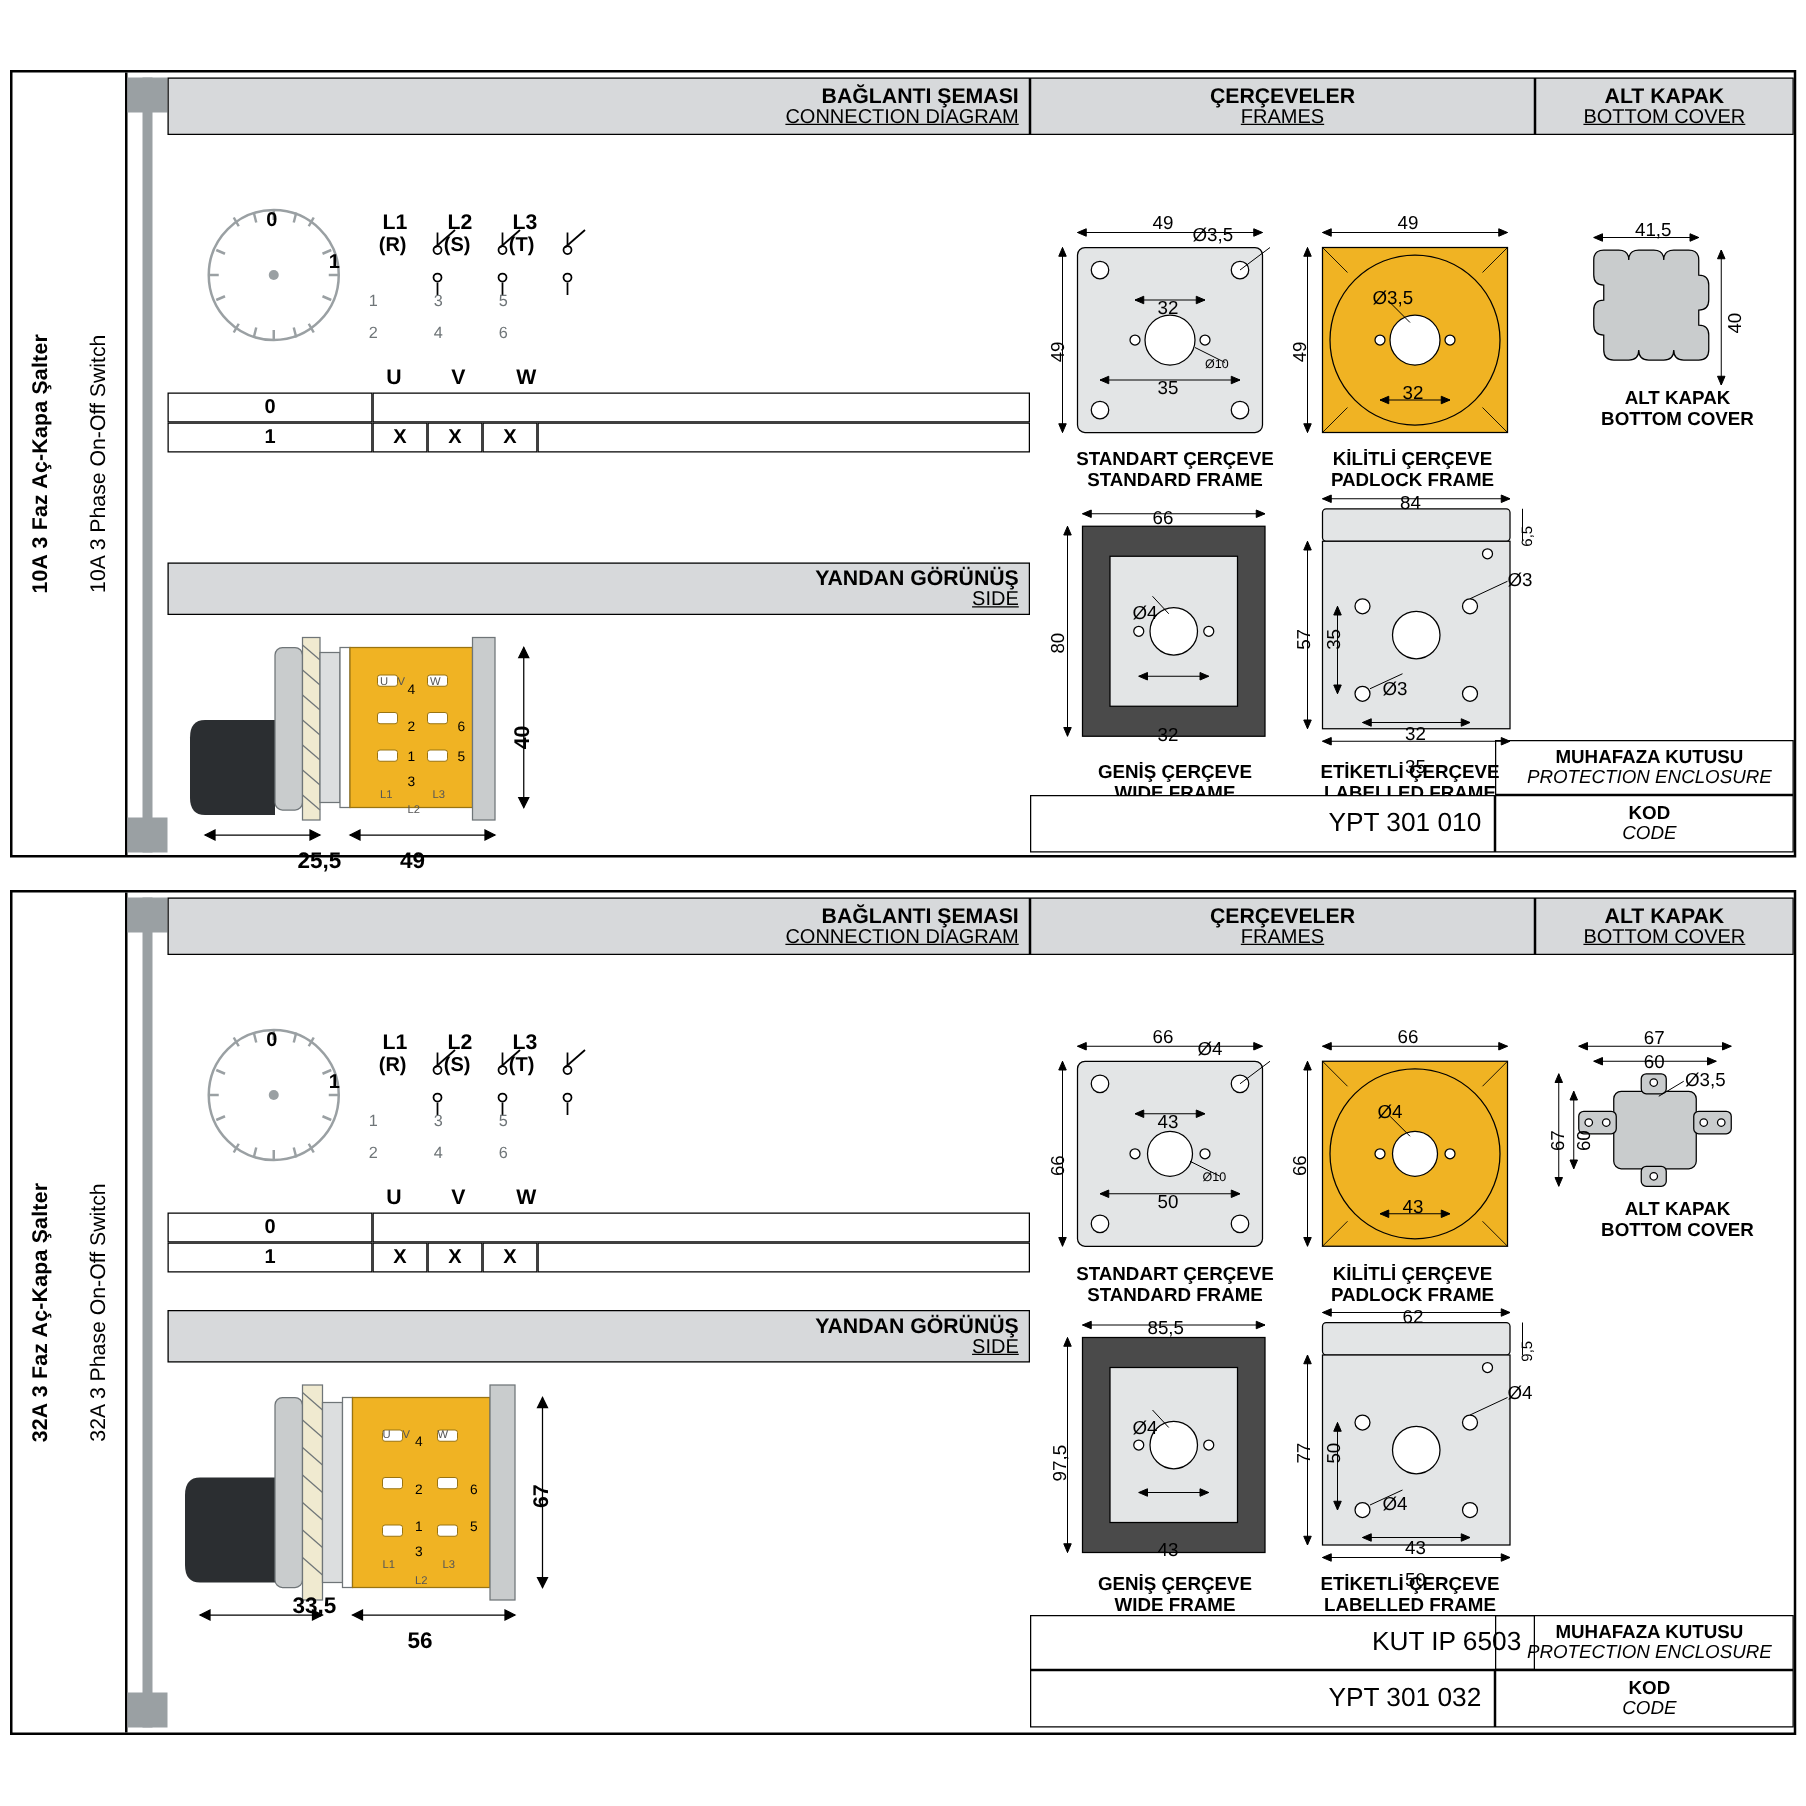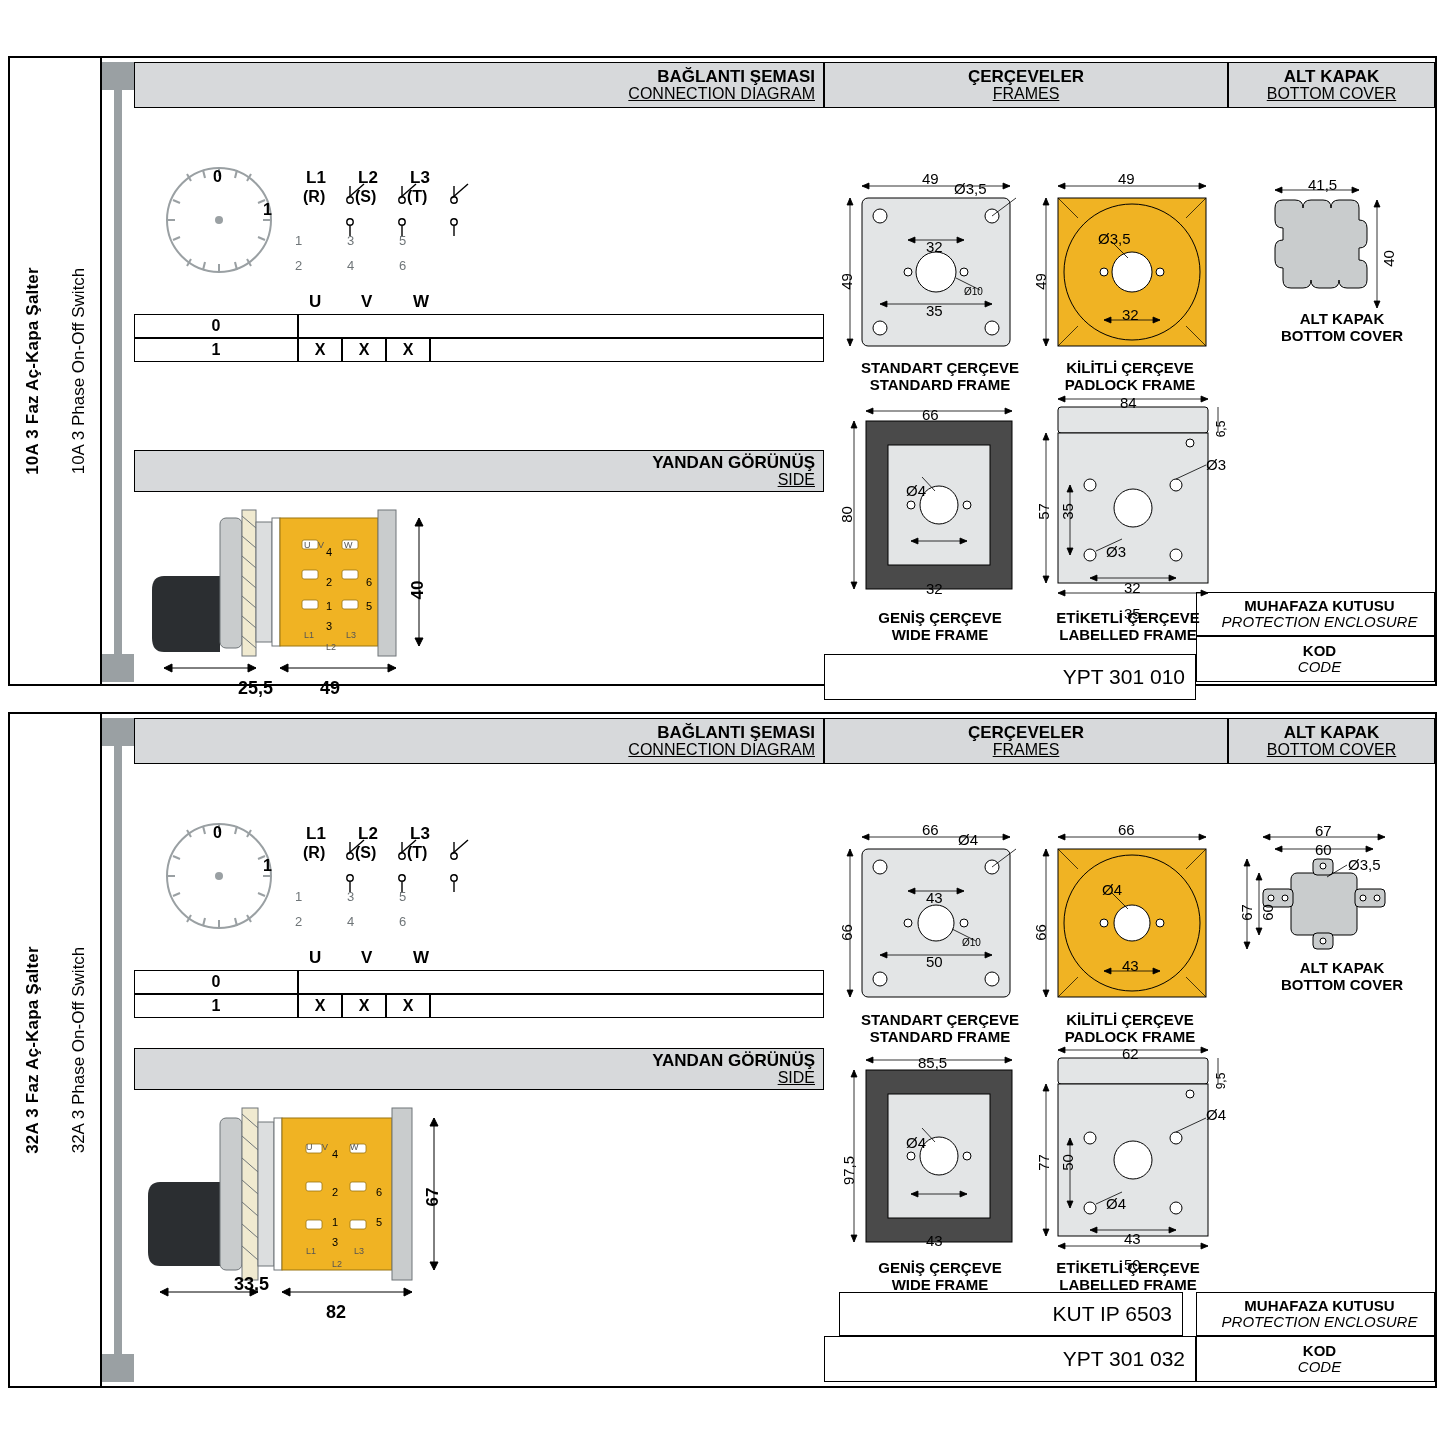--- a/index.html
+++ b/index.html
@@ -363,21 +363,21 @@
   <div class="lbl" style="left:1370px;top:192px;font-size:15px;transform:rotate(-90deg);">40</div>
   <div class="cap" style="left:1232px;top:253px;">
     <span>ALT KAPAK</span><br>
     <i>BOTTOM COVER</i>
   </div>
 
   <div class="codebox codelab" style="left:1186px;top:534px;width:239px;height:44px;">
     <b>MUHAFAZA KUTUSU</b>
     <i>PROTECTION ENCLOSURE</i>
   </div>
-  <div class="codebox" style="left:814px;top:596px;width:372px;height:46px;background:#fff;">
+  <div class="codebox" style="left:814px;top:578px;width:372px;height:46px;background:#fff;">
     <span class="codeval">YPT 301 010</span>
   </div>
   <div class="codebox codelab" style="left:1186px;top:578px;width:239px;height:46px;">
     <b>KOD</b>
     <i>CODE</i>
   </div>
 </div>
 
 <div class="panel p2">
 
@@ -527,21 +527,21 @@
   <div class="lbl" style="left:366px;top:472px;font-size:11px;">6</div>
   <div class="lbl" style="left:322px;top:502px;font-size:11px;">1</div>
   <div class="lbl" style="left:366px;top:502px;font-size:11px;">5</div>
   <div class="lbl" style="left:322px;top:522px;font-size:11px;">3</div>
   <div class="lbl" style="left:296px;top:532px;font-size:9px;color:#555;">L1</div>
   <div class="lbl" style="left:322px;top:545px;font-size:9px;color:#555;">L2</div>
   <div class="lbl" style="left:344px;top:532px;font-size:9px;color:#555;">L3</div>
 
   <div class="lbl b" style="left:414px;top:473px;font-size:17px;transform:rotate(-90deg);">67</div>
   <div class="lbl b" style="left:224px;top:560px;font-size:18px;">33,5</div>
-  <div class="lbl b" style="left:316px;top:588px;font-size:18px;">82</div>
+  <div class="lbl b" style="left:316px;top:588px;font-size:18px;">56</div>
 
   <svg width="200" height="200" style="left:830px;top:105px;">
     <rect x="22" y="30" width="148" height="148" rx="6" fill="#e3e5e6" stroke="#000"></rect>
     <circle cx="40" cy="48" r="7" fill="#fff" stroke="#000"></circle>
         <circle cx="152" cy="48" r="7" fill="#fff" stroke="#000"></circle>
     <circle cx="40" cy="160" r="7" fill="#fff" stroke="#000"></circle>
         <circle cx="152" cy="160" r="7" fill="#fff" stroke="#000"></circle>
     <circle cx="96" cy="104" r="18" fill="#fff" stroke="#000"></circle>
     <circle cx="68" cy="104" r="4" fill="#fff" stroke="#000"></circle>
         <circle cx="124" cy="104" r="4" fill="#fff" stroke="#000"></circle>
@@ -709,21 +709,21 @@
   <div class="lbl" style="left:1305px;top:108px;font-size:15px;">67</div>
   <div class="lbl" style="left:1305px;top:127px;font-size:15px;">60</div>
   <div class="lbl" style="left:1228px;top:190px;font-size:15px;transform:rotate(-90deg);">67</div>
   <div class="lbl" style="left:1249px;top:190px;font-size:15px;transform:rotate(-90deg);">60</div>
   <div class="lbl" style="left:1338px;top:142px;font-size:15px;">Ø3,5</div>
   <div class="cap" style="left:1232px;top:246px;">
     <span>ALT KAPAK</span><br>
     <i>BOTTOM COVER</i>
   </div>
 
-  <div class="codebox" style="left:814px;top:578px;width:344px;height:44px;background:#fff;margin-left:15px;">
+  <div class="codebox" style="left:814px;top:578px;width:404px;height:44px;background:#fff;">
     <span class="codeval">KUT IP 6503</span>
   </div>
   <div class="codebox codelab" style="left:1186px;top:578px;width:239px;height:44px;">
     <b>MUHAFAZA KUTUSU</b>
     <i>PROTECTION ENCLOSURE</i>
   </div>
   <div class="codebox" style="left:814px;top:622px;width:372px;height:46px;background:#fff;">
     <span class="codeval">YPT 301 032</span>
   </div>
   <div class="codebox codelab" style="left:1186px;top:622px;width:239px;height:46px;">

